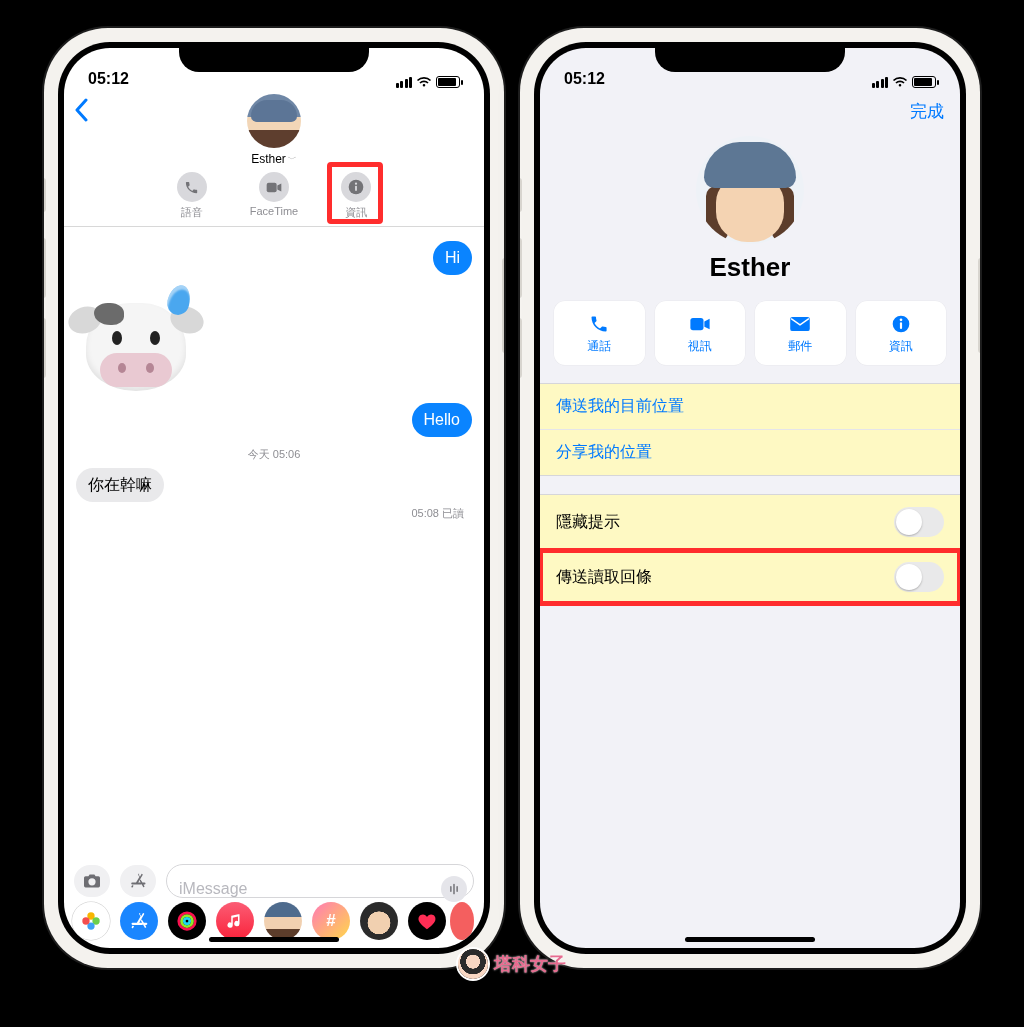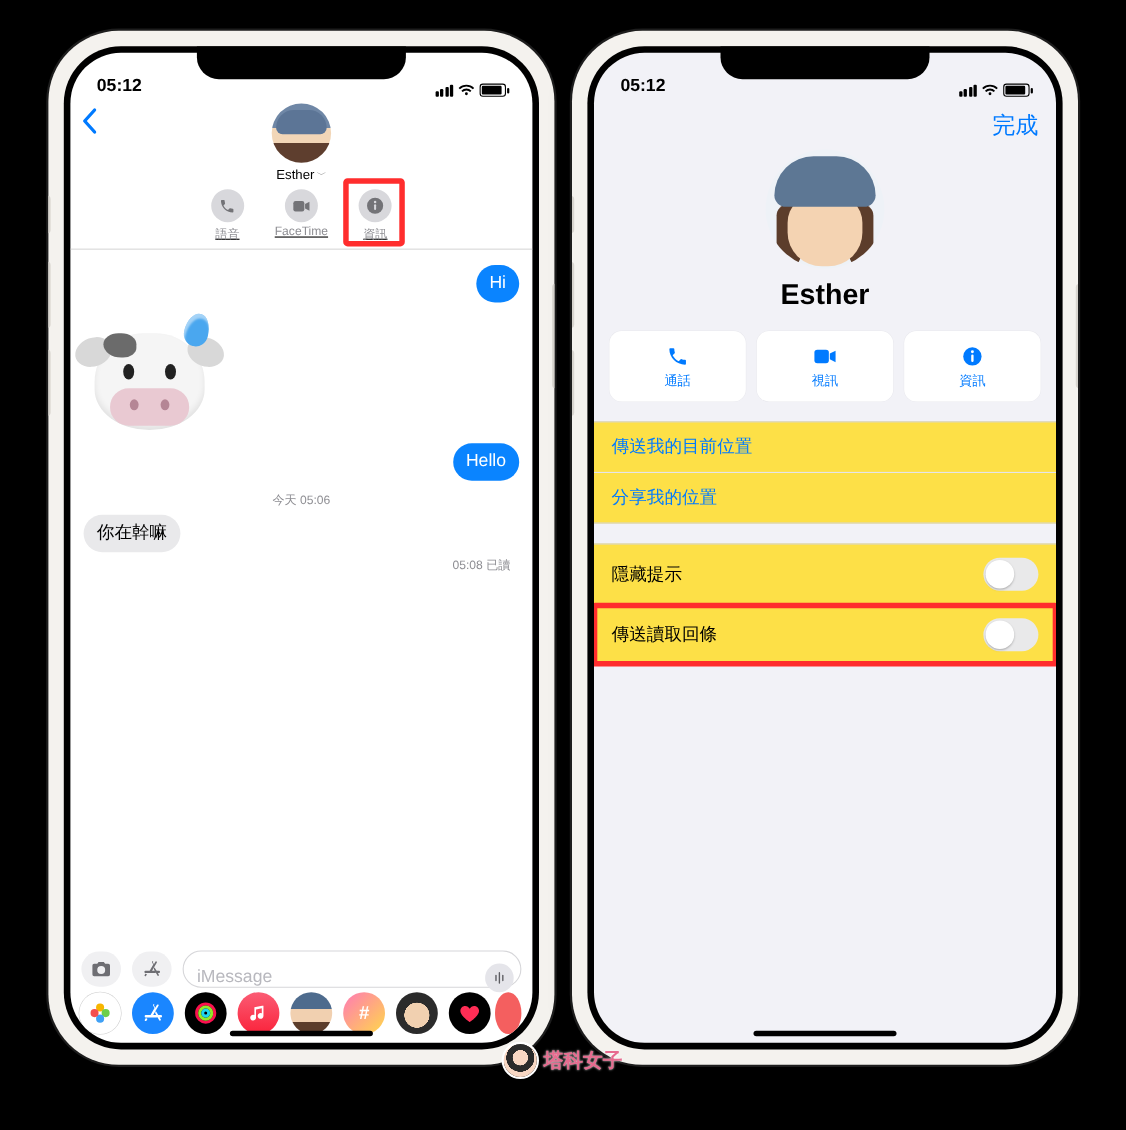--- a/index.html
+++ b/index.html
@@ -99,21 +99,21 @@
     width:54px; height:54px; border-radius:50%;
     background: linear-gradient(180deg,#6f87a6 0%,#6f87a6 42%,#f2d6b7 42%,#f2d6b7 66%,#5e3e2e 66%);
     position:relative; overflow:hidden;
   }
   .avatar-sm::after {
     content:''; position:absolute; top:6px; left:4px; right:4px; height:22px;
     background:#5c7596; border-radius:22px 22px 8px 8px;
   }
   .contact-label { font-size:12px; color:#000; margin-top:4px; display:flex; align-items:center; gap:2px; }
   .contact-label .chev { font-size:9px; color:#888; }
-  .header-actions { display:flex; gap:28px; margin-top:6px;text-decoration:underline; }
+  .header-actions { display:flex; gap:43px; margin-top:6px; }
   .hact { display:flex; flex-direction:column; align-items:center; gap:3px; position:relative; }
   .hact .circ {
     width:30px; height:30px; border-radius:50%; background:#d8d8dc;
     display:flex; align-items:center; justify-content:center; color:#737377; font-size:14px;
   }
   .hact .lbl { font-size:11px; color:#8e8e93; }
   .red-highlight {
     position:absolute; border:5px solid #ff2d2d; border-radius:4px;
     pointer-events:none; z-index:5;
   }
@@ -200,21 +200,21 @@
   .home-indicator {
     position:absolute; bottom:6px; left:50%; transform:translateX(-50%);
     width:130px; height:5px; border-radius:3px; background:#000;
   }
 
   
   .details-top {
     position:relative; height:38px;
   }
   .done-btn {
-    position:absolute; right:16px; top:8px; color:#007aff; font-size:21px;
+    position:absolute; right:16px; top:8px; color:#007aff; font-size:17px;
   }
   .avatar-lg {
     width:108px; height:108px; border-radius:50%;
     margin: 6px auto 8px; position:relative; overflow:hidden;
     background: linear-gradient(180deg,#eef2f7 0%,#eef2f7 100%);
   }
   .avatar-lg .hat {
     position:absolute; top:6px; left:8px; right:8px; height:46px;
     background:#5d7794; border-radius:48px 48px 14px 14px;
   }
@@ -232,21 +232,21 @@
     display:flex; gap:10px; padding:0 14px; margin-bottom:18px;
   }
   .tile {
     flex:1; background:#fff; border-radius:11px; height:64px;
     display:flex; flex-direction:column; align-items:center; justify-content:center;
     box-shadow:0 0 0 .5px rgba(0,0,0,0.04);
   }
   .tile .tic { color:#007aff; font-size:20px; height:24px; display:flex; align-items:center; }
   .tile .tlbl { font-size:12px; color:#007aff; margin-top:2px; }
   .list-group {
-    margin:0 0 18px 0; background:#fde047; border-top:.5px solid #d6d6da; border-bottom:.5px solid #d6d6da;
+    margin:0 0 18px 0; background:#fef9c3; border-top:.5px solid #d6d6da; border-bottom:.5px solid #d6d6da;
   }
   .list-row {
     padding:12px 16px; font-size:16px; border-top:.5px solid #e5e5ea;
     display:flex; align-items:center; justify-content:space-between;
     position:relative;
   }
   .list-row:first-child { border-top:none; }
   .list-row.link { color:#007aff; }
   .toggle {
     width:50px; height:30px; border-radius:15px; background:#e9e9ea; position:relative;
@@ -499,20 +499,29 @@
             <span class="tic">
               <svg width="22" height="14" viewBox="0 0 24 16">
                   <rect x="1" y="1" width="15" height="14" rx="3" fill="#007aff"></rect>
                   <path d="M17 5l6-3v12l-6-3z" fill="#007aff"></path>
                 </svg>
             </span>
             <span class="tlbl">視訊</span>
           </div>
           <div class="tile">
             <span class="tic">
+              <svg width="22" height="16" viewBox="0 0 24 18">
+                  <rect x="1" y="1" width="22" height="16" rx="2.5" fill="#007aff"></rect>
+                  <path d="M2 3l10 7L22 3" stroke="#fff" stroke-width="1.6" fill="none"></path>
+                </svg>
+            </span>
+            <span class="tlbl">郵件</span>
+          </div>
+          <div class="tile">
+            <span class="tic">
               <svg width="20" height="20" viewBox="0 0 24 24">
                   <circle cx="12" cy="12" r="10" fill="#007aff"></circle>
                   <rect x="10.7" y="10" width="2.6" height="8" rx="1.3" fill="#fff"></rect>
                   <circle cx="12" cy="7" r="1.6" fill="#fff"></circle>
                 </svg>
             </span>
             <span class="tlbl">資訊</span>
           </div>
         </div>
 

